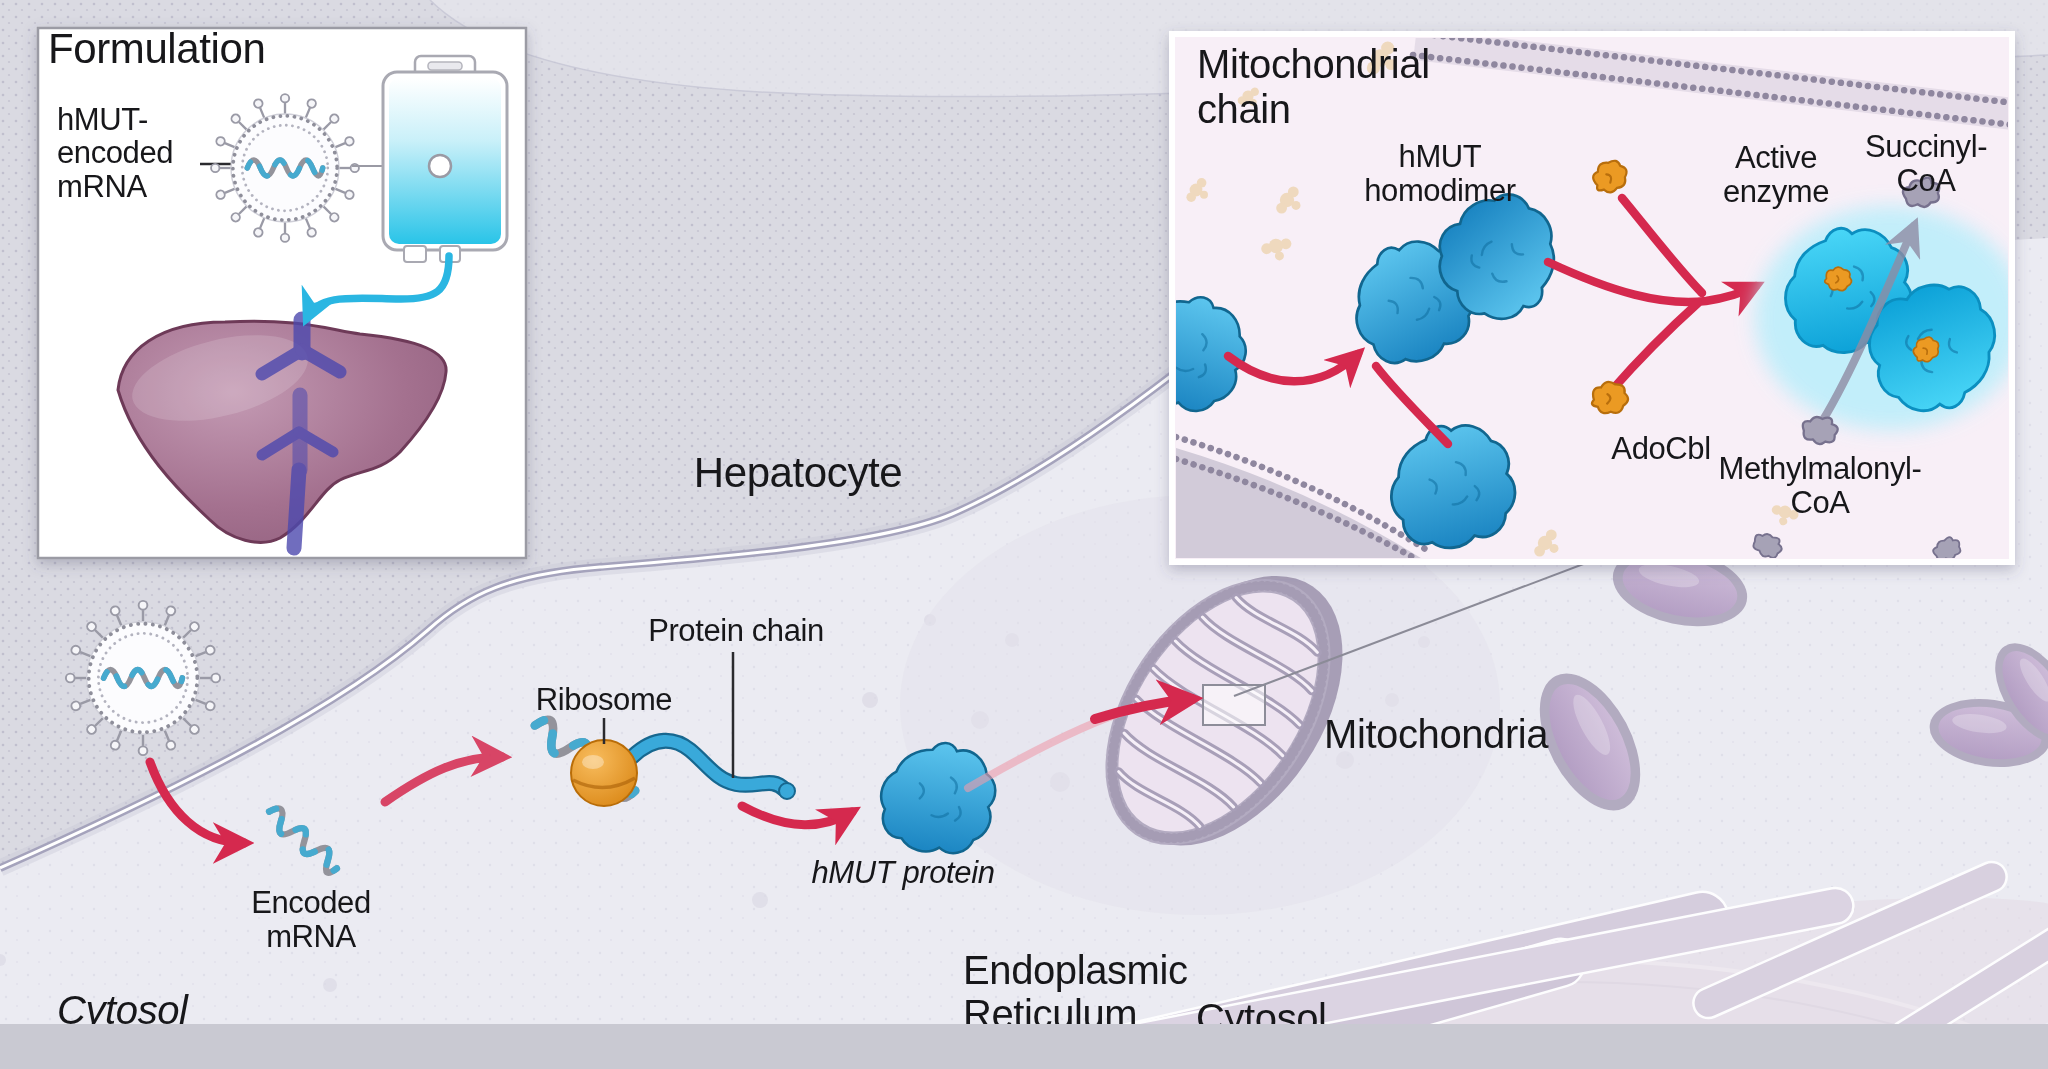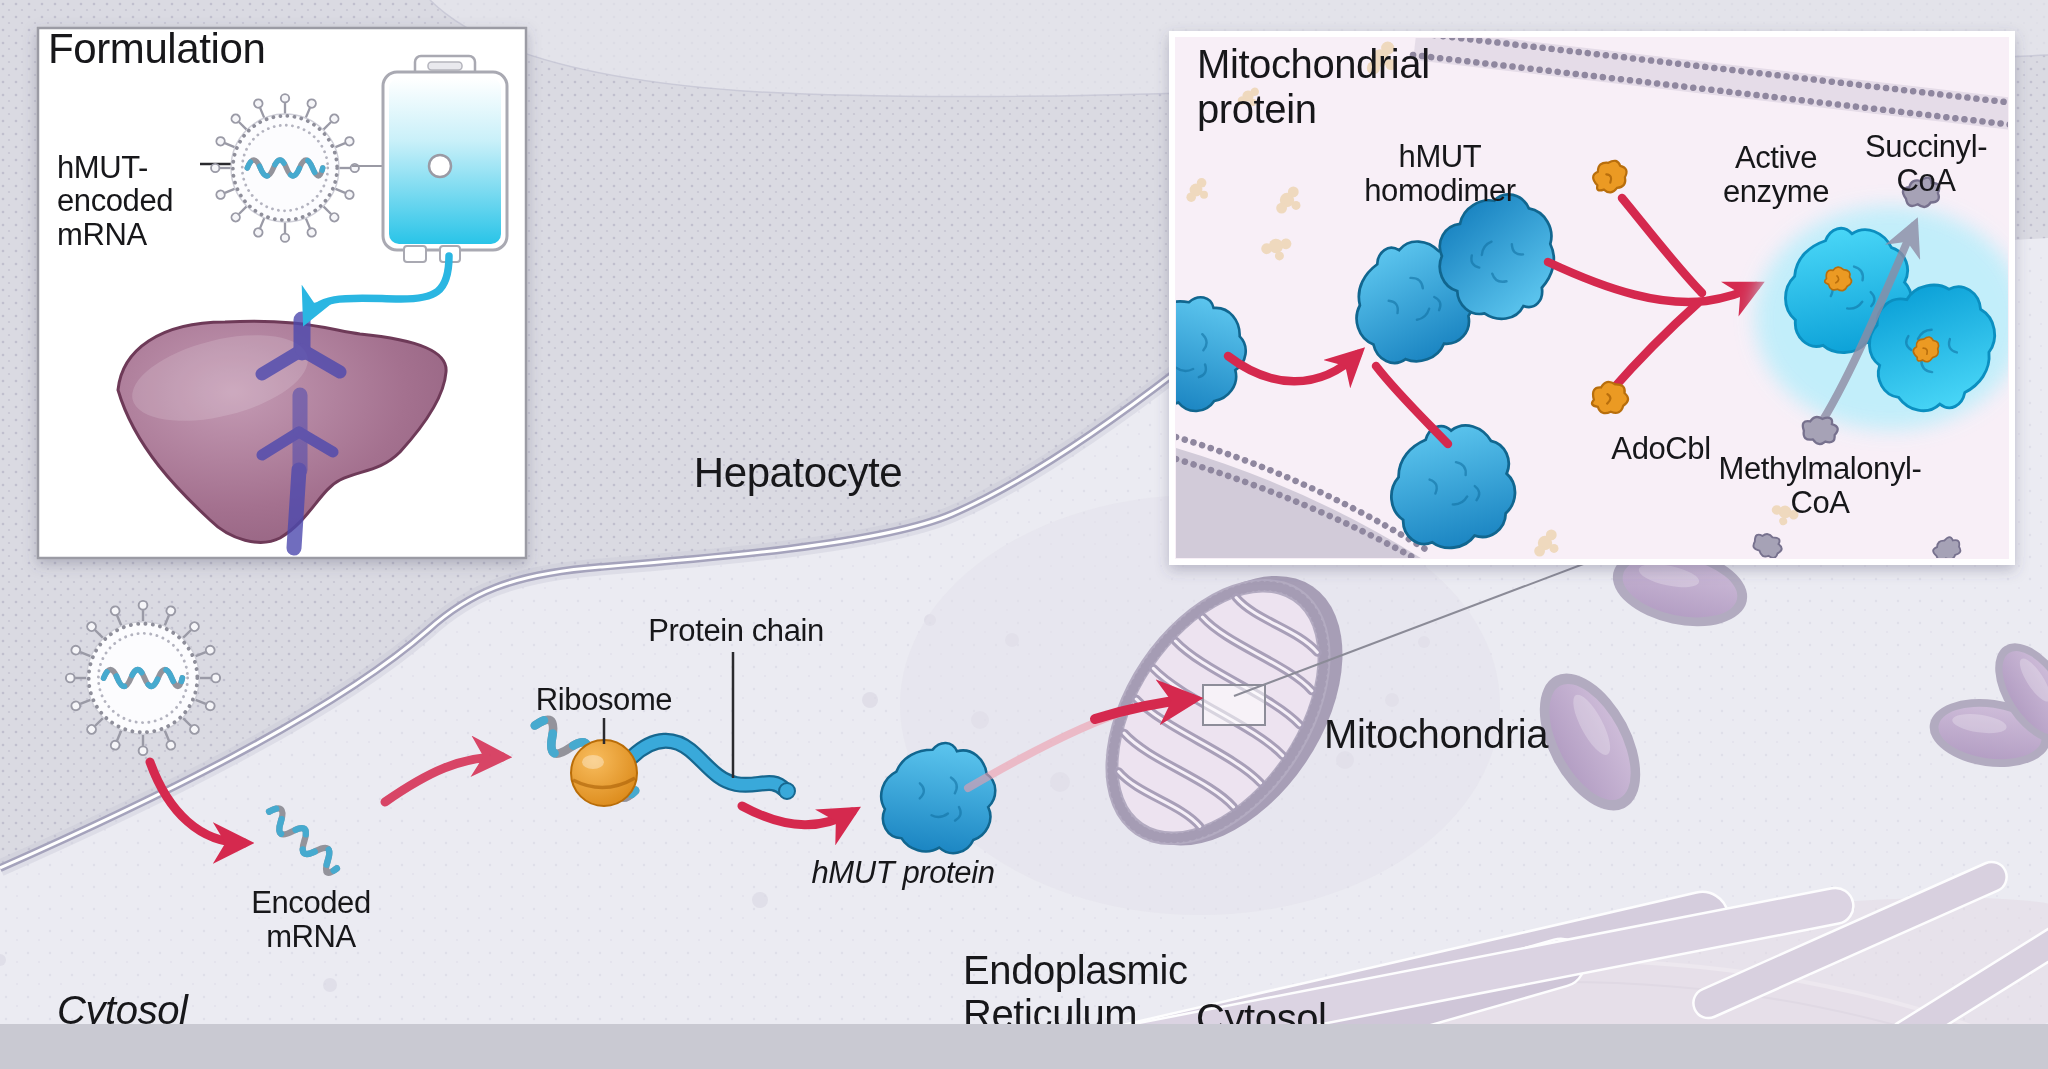--- a/index.html
+++ b/index.html
@@ -379,28 +379,28 @@
       <use href="#gmol" transform="translate(1925,196) scale(1.2) rotate(-8)"></use>
       <use href="#gmol" transform="translate(1822,434) scale(1.15) rotate(10)"></use>
       <use href="#gmol" transform="translate(1768,549) scale(0.95) rotate(30)"></use>
       <use href="#gmol" transform="translate(1950,551) scale(0.9) rotate(-20)"></use>
     </g>
   </g>
 </svg>
 
 <div>
   <div class="lbl t42" style="left:48px;top:26px;">Formulation</div>
-  <div class="lbl t31" style="left:57px;top:103px;line-height:1.08;margin-top:48px;">hMUT-
+  <div class="lbl t31" style="left:57px;top:103px;line-height:1.08;">hMUT-
 encoded
 mRNA</div>
 
   <div class="lbl t42 ctr" style="left:798px;top:450px;">Hepatocyte</div>
 
   <div class="lbl t40" style="left:1197px;top:42px;line-height:1.12;">Mitochondrial
-protein</div>
+chain</div>
   <div class="lbl t31 ctr" style="left:1440px;top:140px;">hMUT
 homodimer</div>
   <div class="lbl t31 ctr" style="left:1776px;top:141px;">Active
 enzyme</div>
   <div class="lbl t31 ctr" style="left:1926px;top:106px;margin-top:24px;">Succinyl-
 CoA</div>
   <div class="lbl t31 ctr" style="left:1617px;top:432px;margin-left:44px;">AdoCbl</div>
   <div class="lbl t31 ctr" style="left:1820px;top:452px;">Methylmalonyl-
 CoA</div>
 

